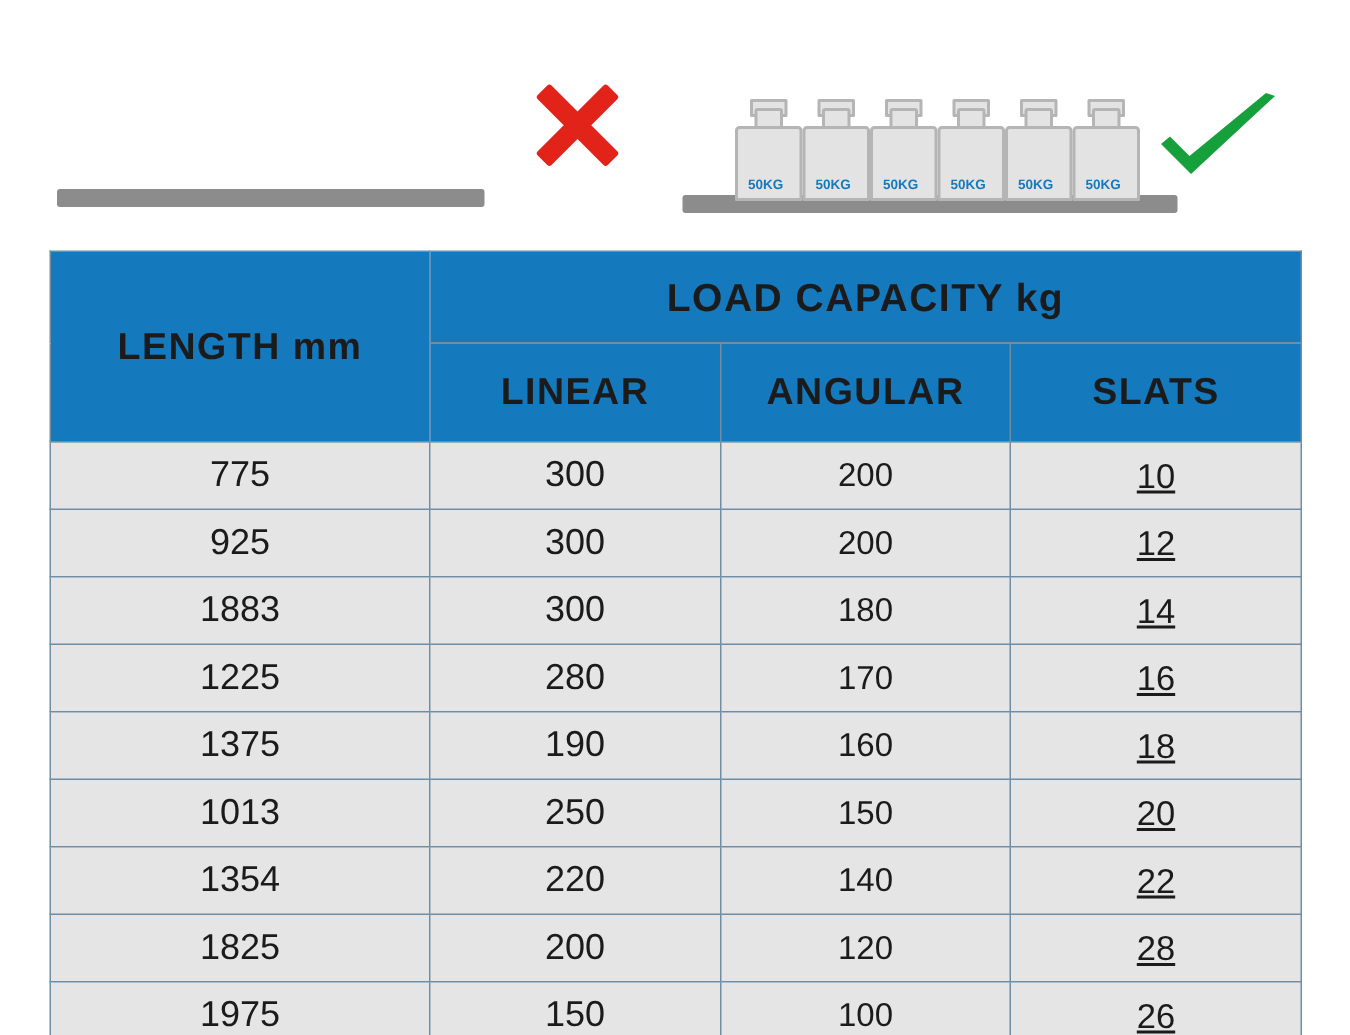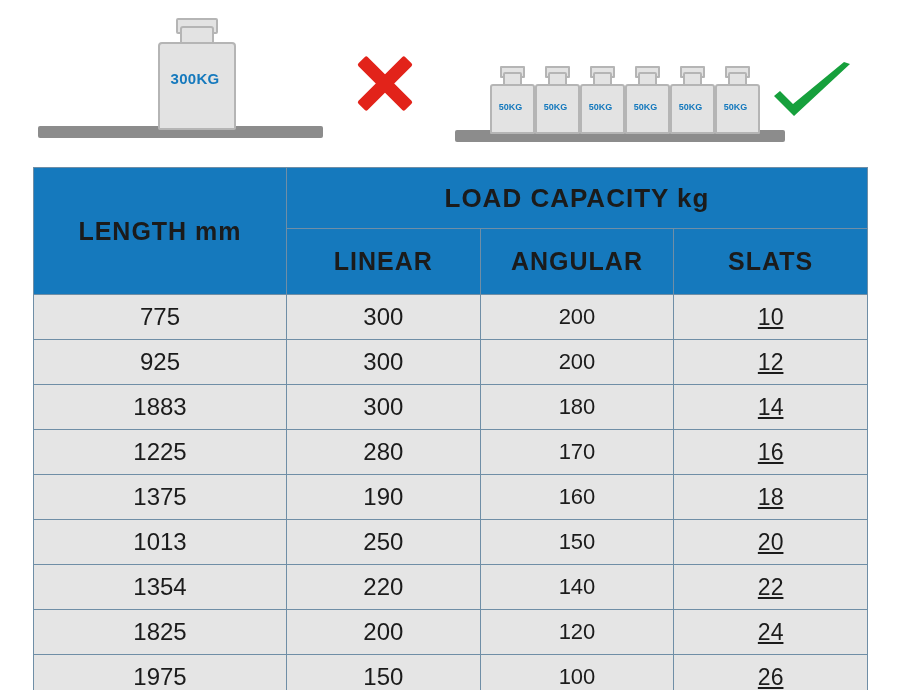--- a/index.html
+++ b/index.html
@@ -164,21 +164,21 @@
     top: 0px;
     width: 21px;
     height: 8px;
     background: #e3e3e3;
     border: 2px solid #b5b5b5;
     border-radius: 1px;
   }
   .small-weight .label {
     position: absolute;
     left: 0;
-    top: 36px;
+    top: 52px;
     width: 41px;
     text-align: center;
     color: #1579bd;
     font-size: 9px;
     font-weight: bold;
   }
 
   
   .check-icon {
     position: absolute;
@@ -236,26 +236,20 @@
   td.ang  { font-size: 22px; }
   td.slat { font-size: 23px; text-decoration: underline; }
 </style>
 </head>
 <body>
 
 <div class="illustration">
 
   <div class="bad-group">
     <div class="beam bad-beam"></div>
-    <div class="big-weight">
-      <div class="cap"></div>
-      <div class="neck"></div>
-      <div class="body"></div>
-      <div class="label">300KG</div>
-    </div>
   </div>
 
   <div class="cross-icon">
     <span></span>
     <span></span>
   </div>
 
   <div class="good-group">
     <div class="beam good-beam"></div>
     <div class="small-row">
@@ -358,21 +352,21 @@
       <tr>
         <td class="cell len">1354</td>
         <td class="cell lin">220</td>
         <td class="cell ang">140</td>
         <td class="cell slat">22</td>
       </tr>
       <tr>
         <td class="cell len">1825</td>
         <td class="cell lin">200</td>
         <td class="cell ang">120</td>
-        <td class="cell slat">24</td>
+        <td class="cell slat">28</td>
       </tr>
       <tr>
         <td class="cell len">1975</td>
         <td class="cell lin">150</td>
         <td class="cell ang">100</td>
         <td class="cell slat">26</td>
       </tr>
     </tbody>
   </table>
 </div>

